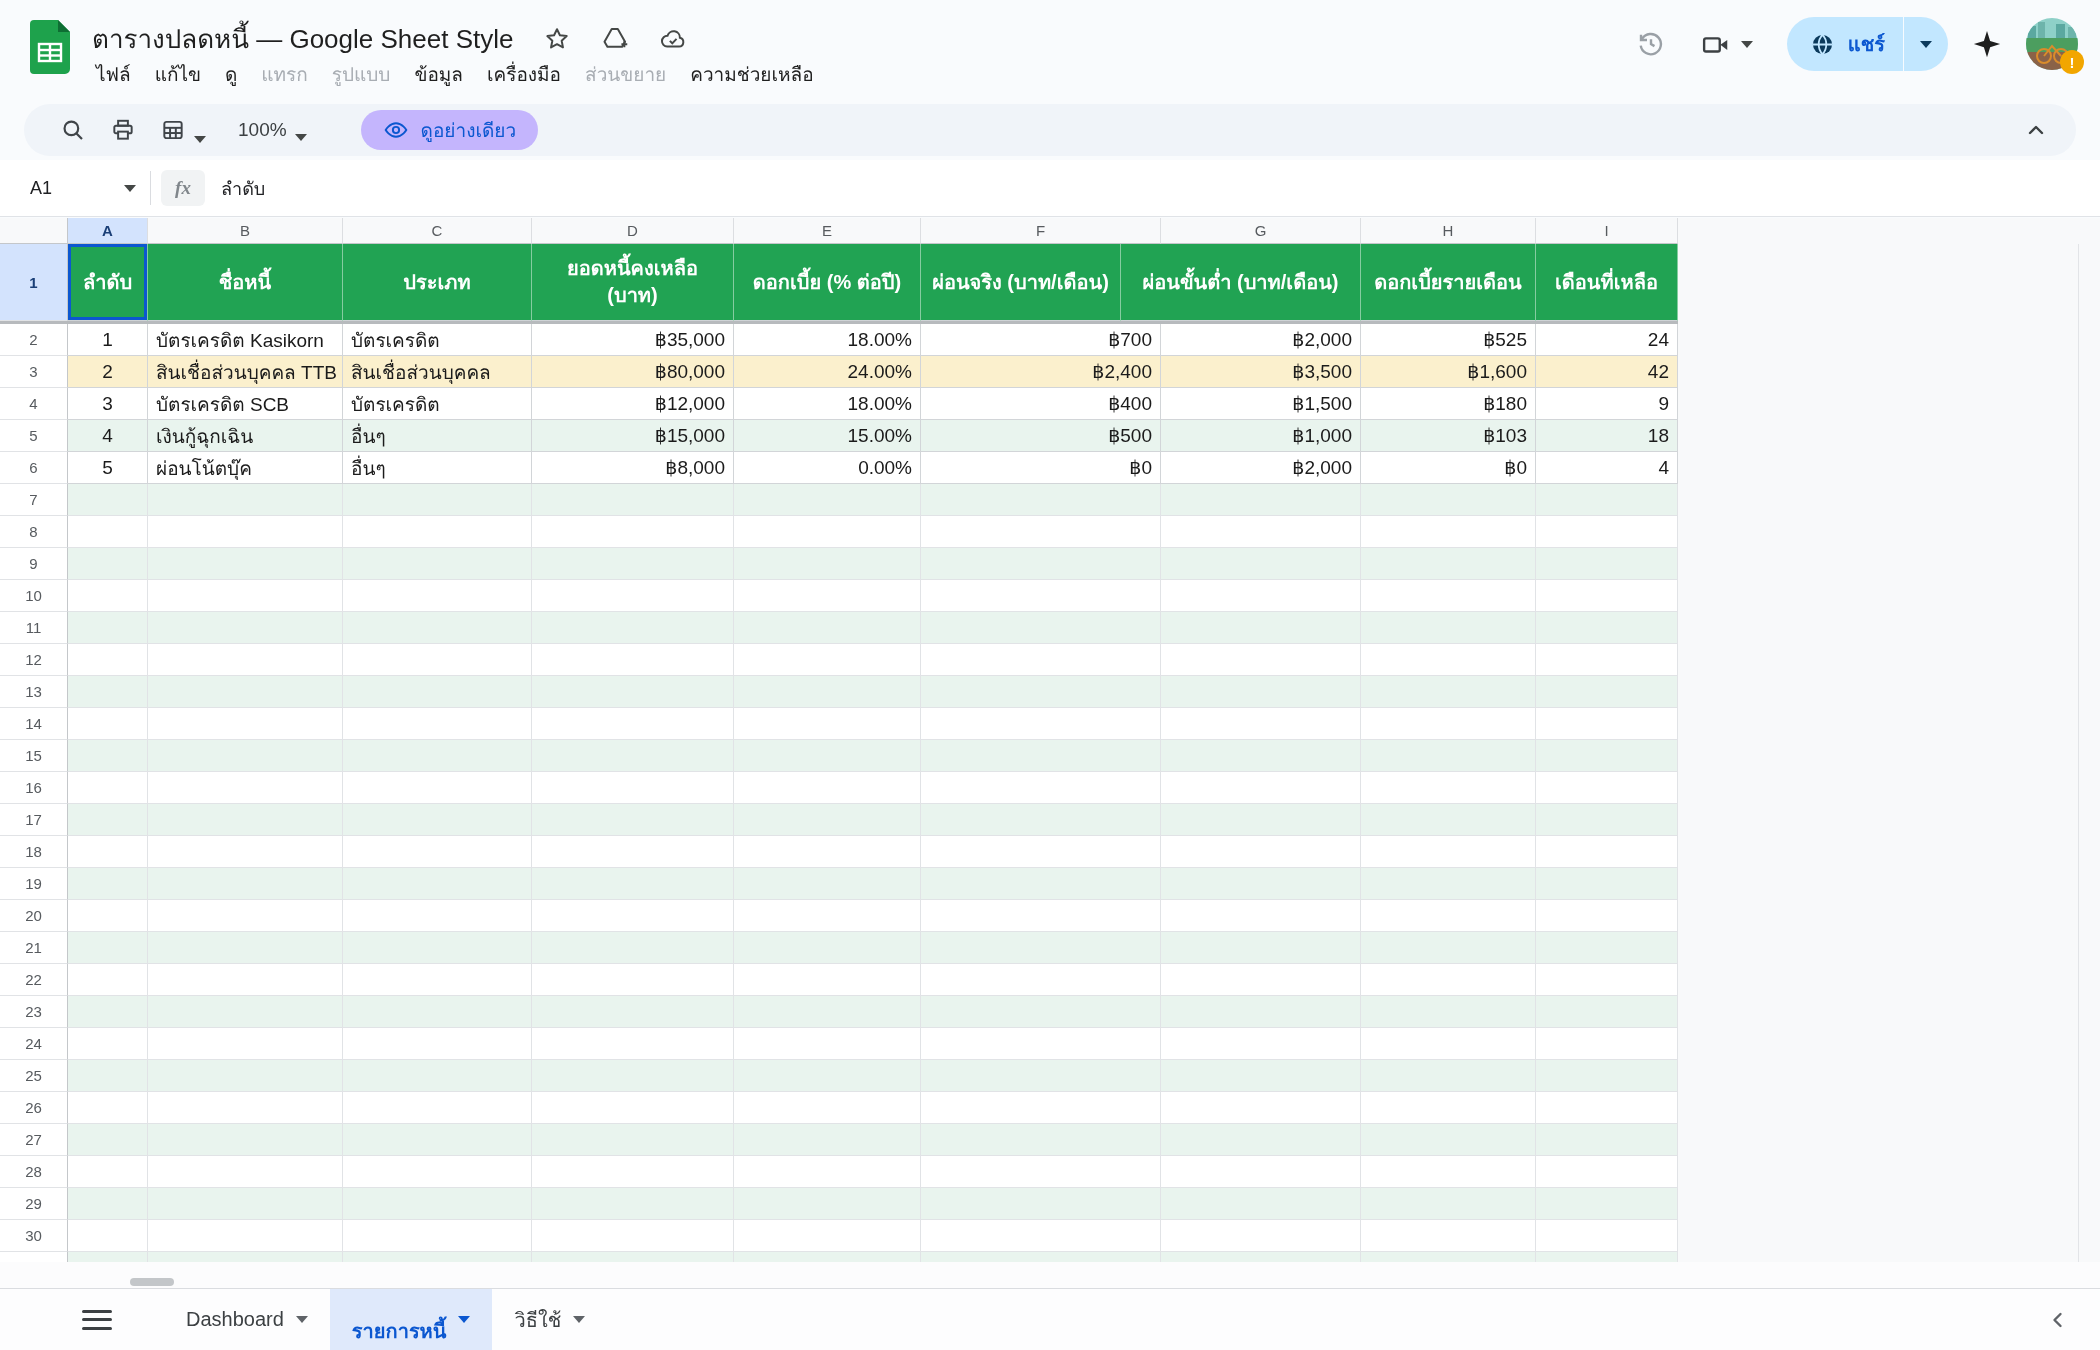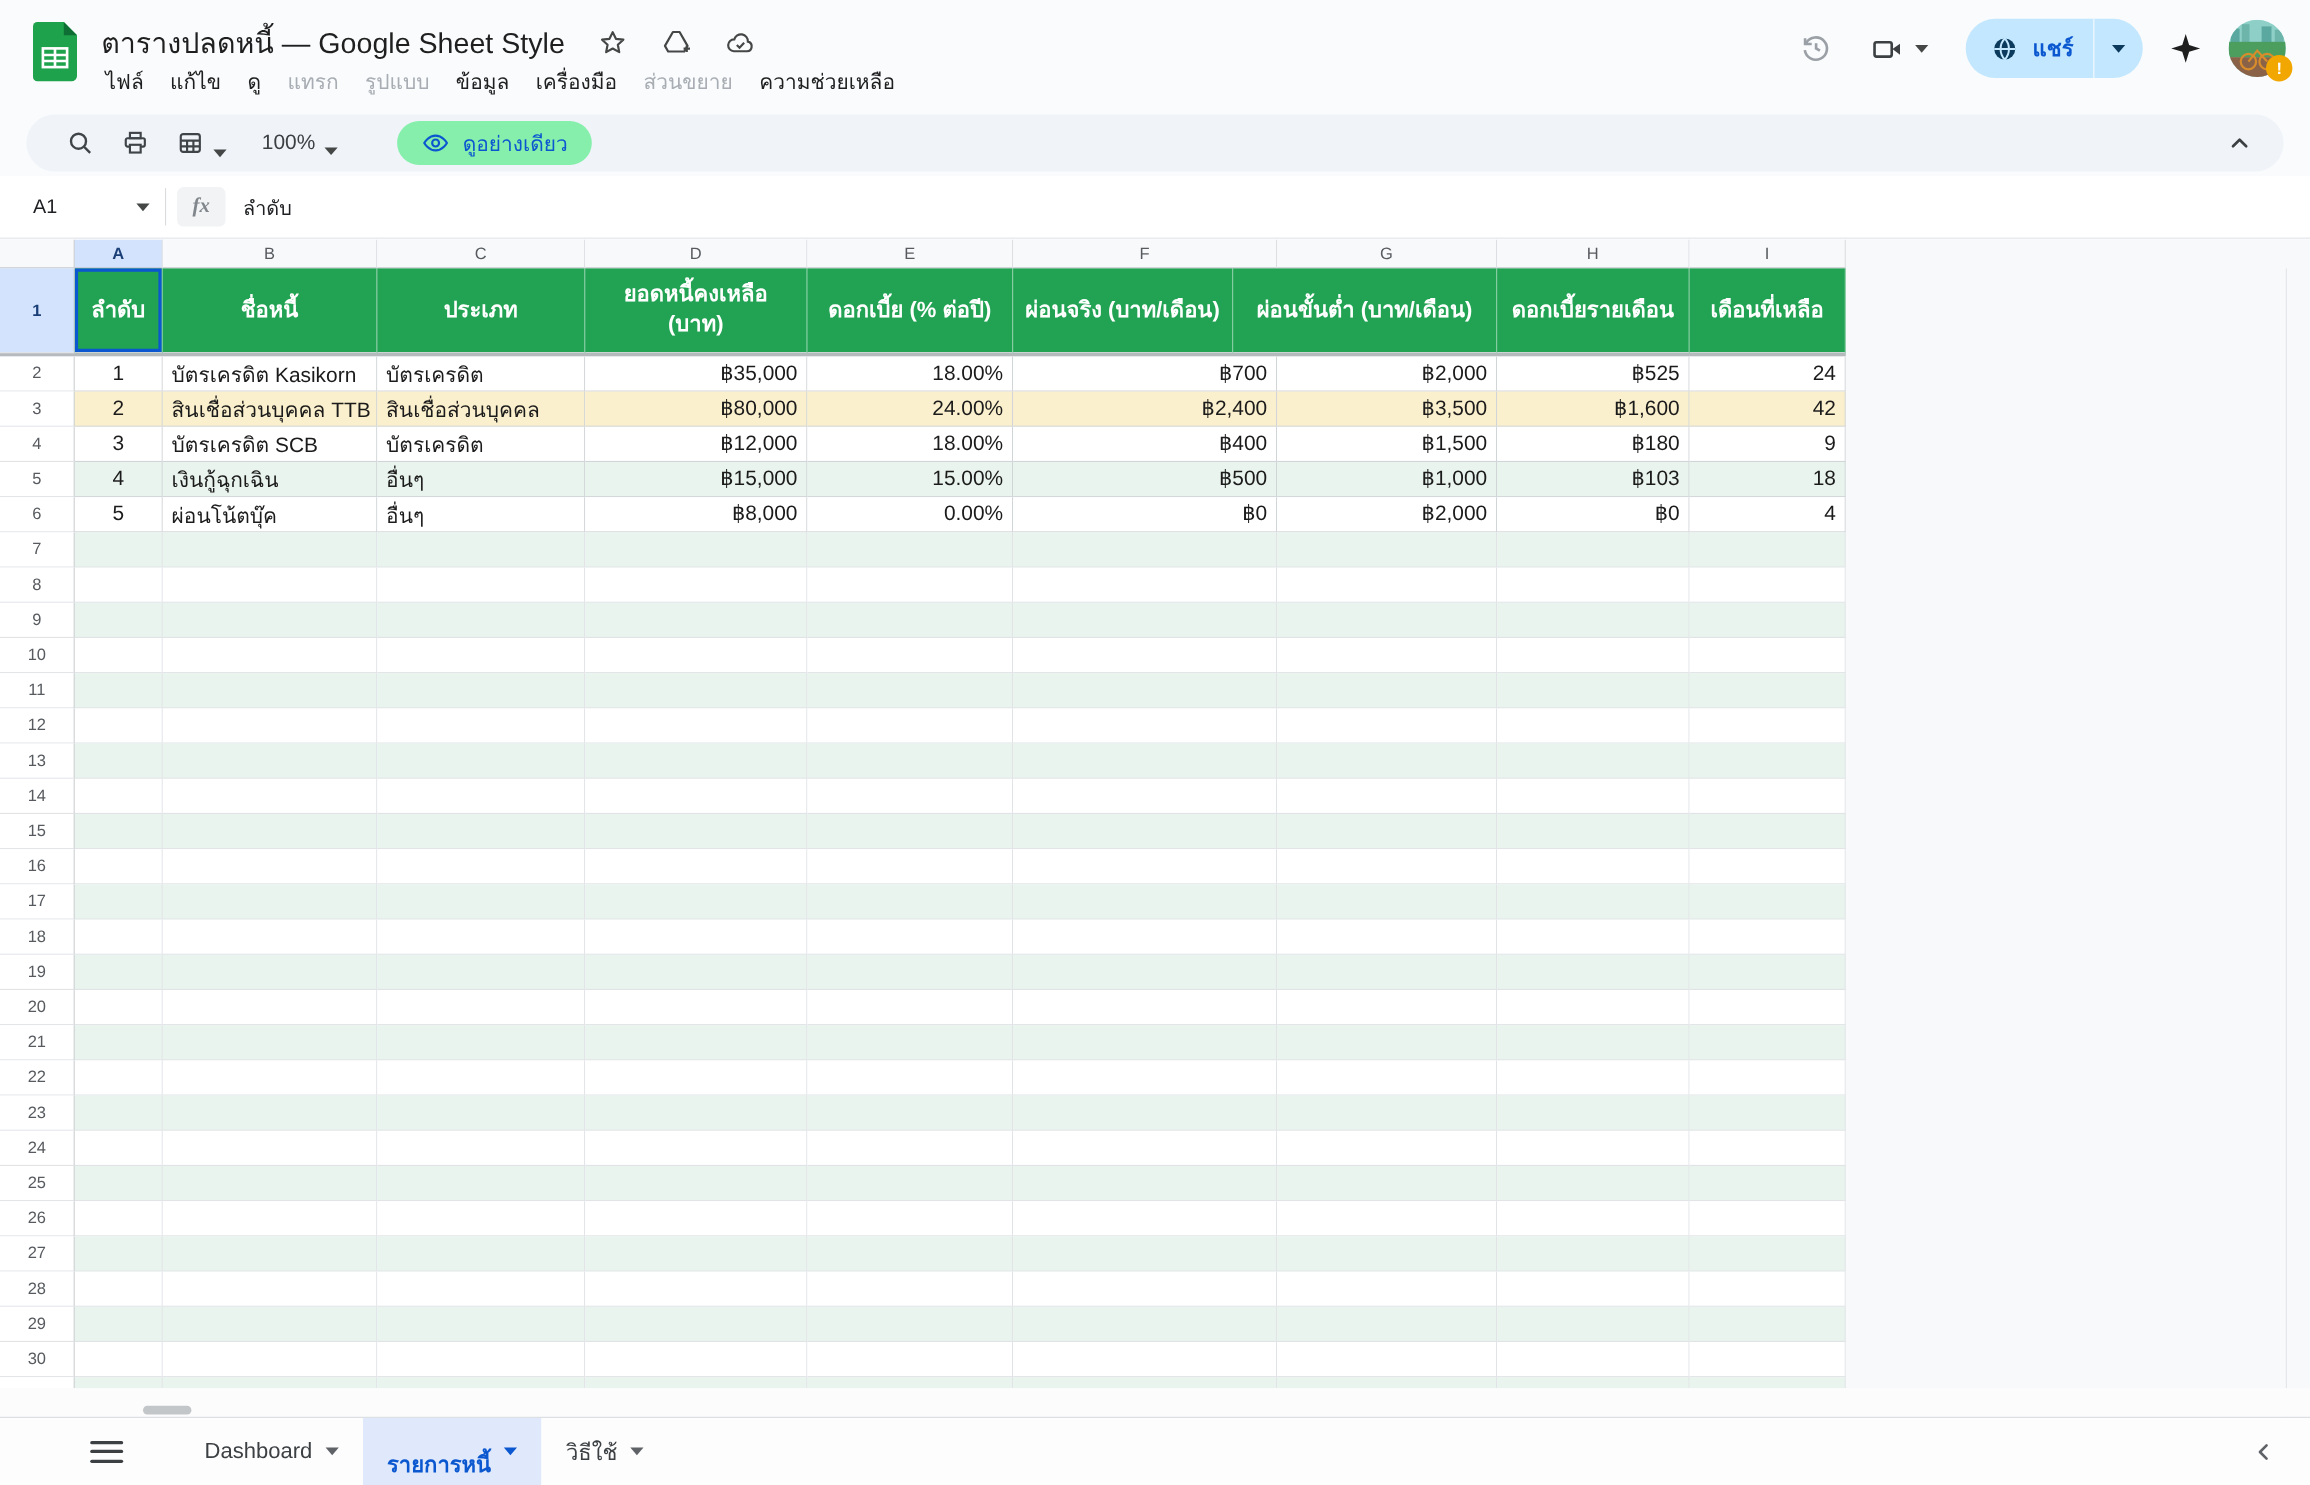--- a/index.html
+++ b/index.html
@@ -33,21 +33,21 @@
   .avatar-wrap { position:relative; width:52px; height:52px; }
   .avatar-badge { position:absolute; right:-6px; bottom:-4px; width:24px; height:24px; border-radius:50%;
     background:#f2a600; color:#fff; font-size:15px; font-weight:700; display:flex; align-items:center; justify-content:center; }
   .caret { width:0; height:0; border-left:6px solid transparent; border-right:6px solid transparent; border-top:7px solid #444746; }
   
   .toolbar { position:absolute; left:24px; top:104px; width:2052px; height:52px; background:#f0f4f9;
     border-radius:26px; display:flex; align-items:center; padding:0 24px; }
   .tool-ic { width:26px; height:26px; color:#3f4449; }
   .tool-btn { display:flex; align-items:flex-end; gap:8px; padding:0 12px; cursor:pointer; }
   .zoom-txt { font-size:19px; color:#3c4043; }
-  .view-badge { display:flex; align-items:center; gap:12px; height:40px; border-radius:20px; background:#86efac;
+  .view-badge { display:flex; align-items:center; gap:12px; height:40px; border-radius:20px; background:#c4b5fd;
     padding:0 22px; margin-left:42px; cursor:pointer; }
   .view-badge span { font-size:19px; font-weight:500; color:#0b57d0; }
   .eye-ic { width:26px; height:26px; color:#0b57d0; }
   .chev-up { position:absolute; right:28px; top:14px; width:24px; height:24px; color:#3c4043; cursor:pointer; }
   
   .fbar { position:absolute; left:0; top:160px; width:2100px; height:57px; background:#fff;
     border-bottom:1px solid #e0e3e7; display:flex; align-items:center; }
   .namebox { display:flex; align-items:center; justify-content:space-between; width:150px; padding:0 14px 0 30px; cursor:pointer; }
   .namebox-txt { font-size:18px; color:#202124; }
   .fbar-div { width:1px; height:34px; background:#dadce0; margin-right:10px; }

